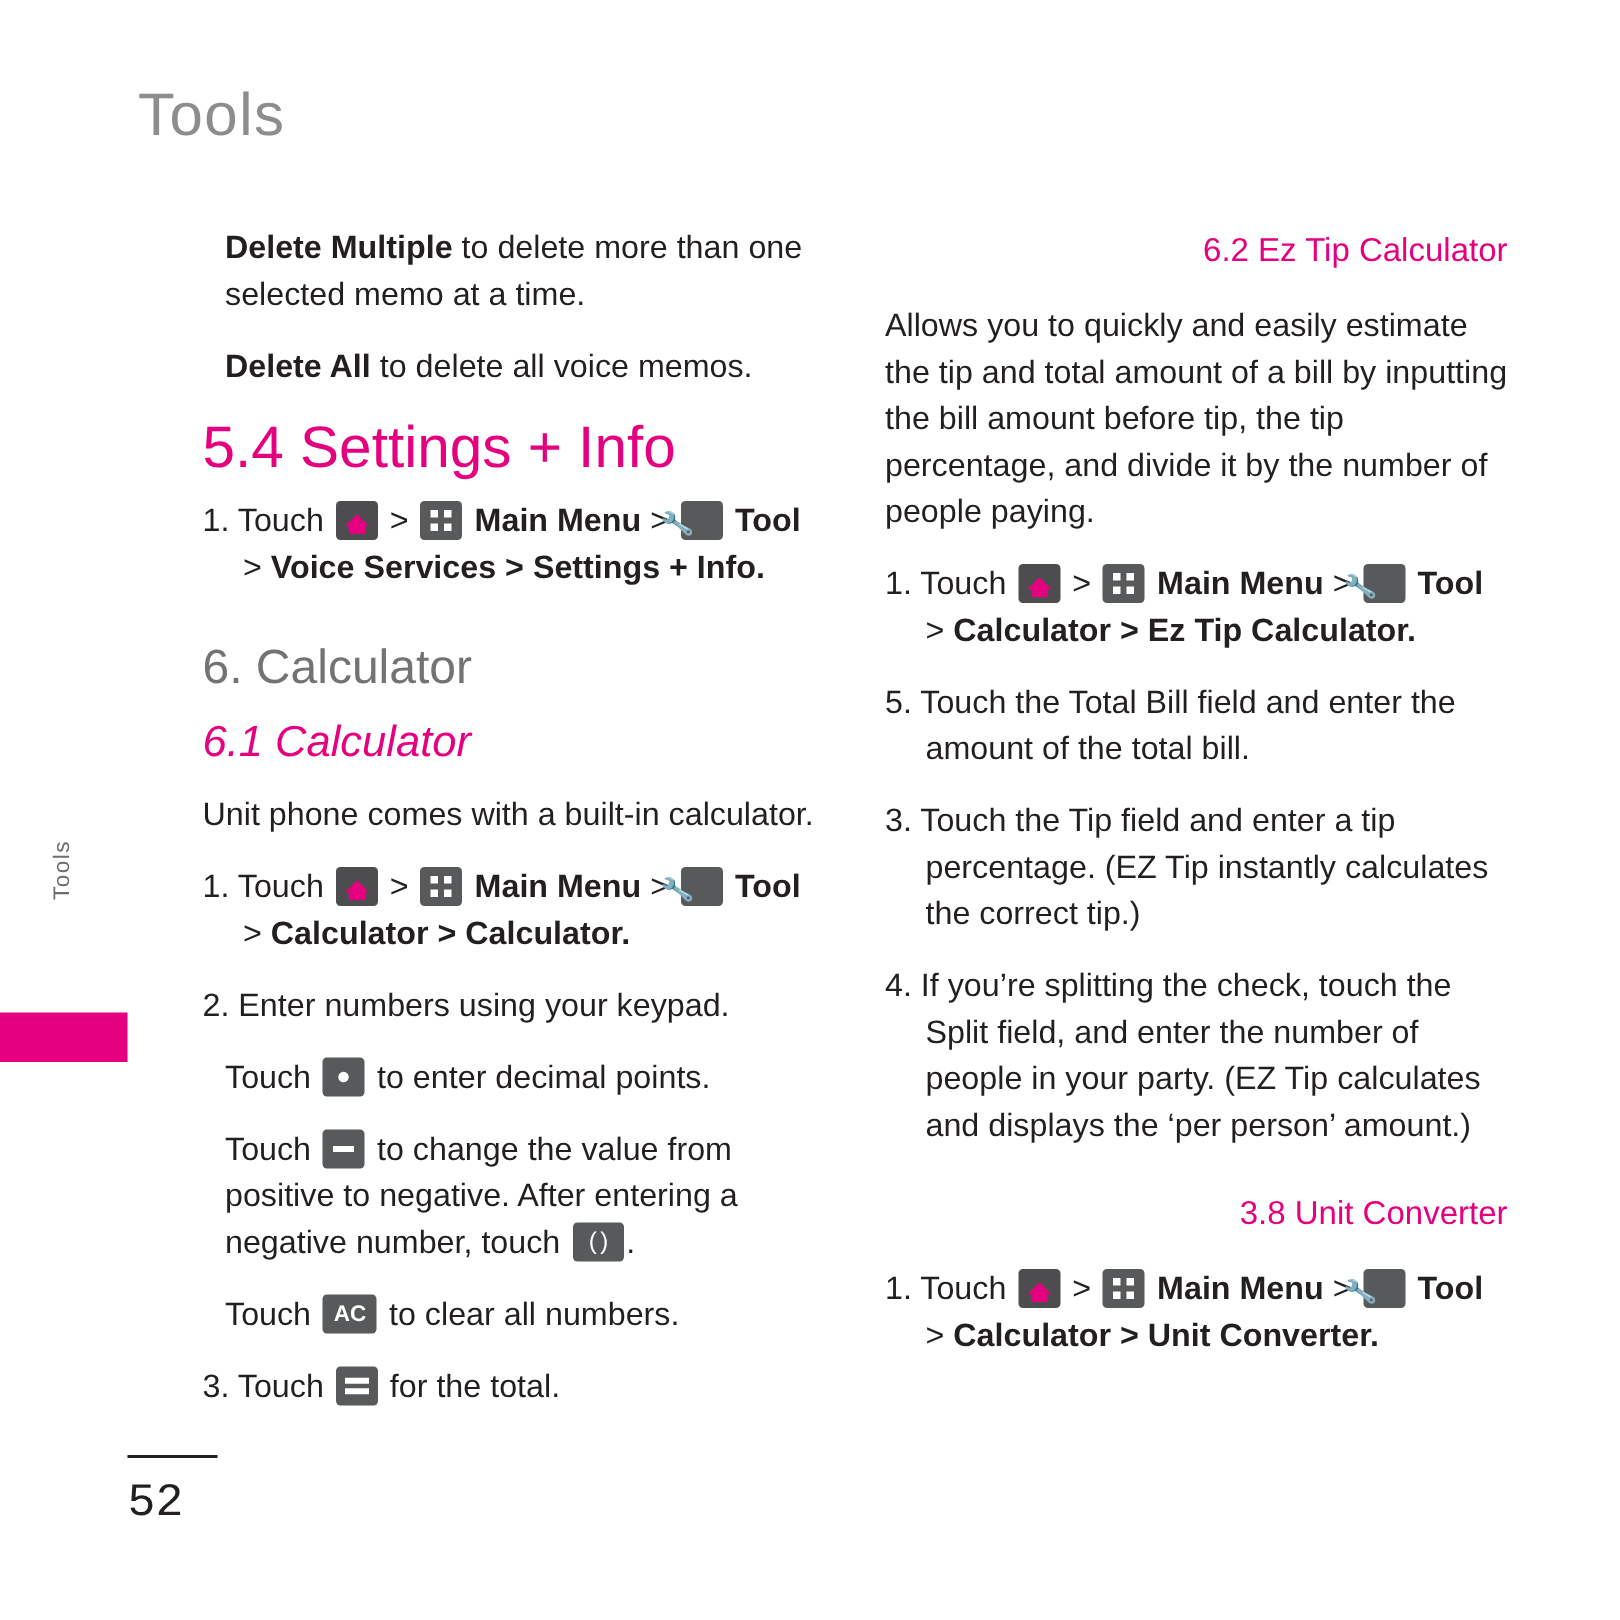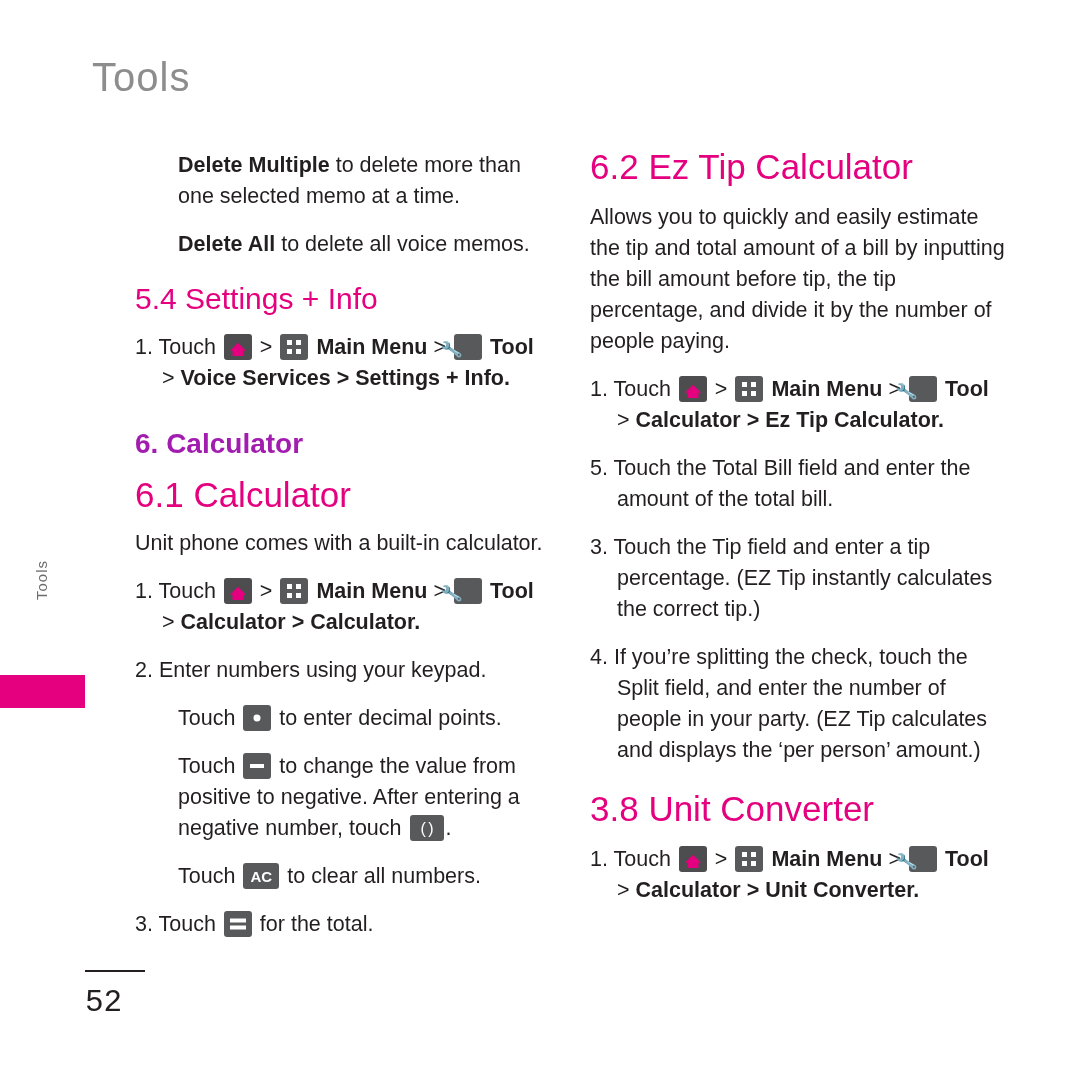--- a/index.html
+++ b/index.html
@@ -38,37 +38,37 @@
     position:absolute; top:150px; width:400px;
     font-size:21.5px; line-height:31px;
   }
   .col-left  { left:135px; width:410px; }
   .col-right { left:590px; width:415px; }
 
   
   p { margin:0 0 17px 0; }
   .b { font-weight:bold; }
   .indent { margin-left:27px; text-indent:-27px; }
-  .hang { margin-left:43px; }
+  .hang { margin-left:15px; }
 
   h2.sec {
-    color:#e4007f; font-size:30px; font-weight:normal;
+    color:#e4007f; font-size:39px; font-weight:normal;
     margin:22px 0 16px 0; line-height:34px;
   }
   h1.sec-major {
-    color:#a21caf; font-size:28px; font-weight:bold;
+    color:#737373; font-size:32px; font-weight:normal;
     margin:30px 0 14px 0; line-height:40px;
   }
   h2.subsec {
-    color:#e4007f; font-size:35px; font-weight:normal;
-    margin:4px 0 16px 0; line-height:34px;
+    color:#e4007f; font-size:29px; font-weight:normal;
+    margin:4px 0 16px 0; line-height:34px;font-style:italic;
   }
   h2.sec-right {
-    color:#e4007f; font-size:35px; font-weight:normal;
-    margin:0 0 18px 0; line-height:34px;
+    color:#e4007f; font-size:22px; font-weight:normal;
+    margin:0 0 18px 0; line-height:34px;text-align:right;
   }
 
   .gt { font-weight:normal; color:#231f20; }
 
   
   .ico {
     display:inline-block; vertical-align:-6px;
     width:28px; height:26px; border-radius:3px;
     background:#58595b; position:relative; margin:0 2px;
   }

